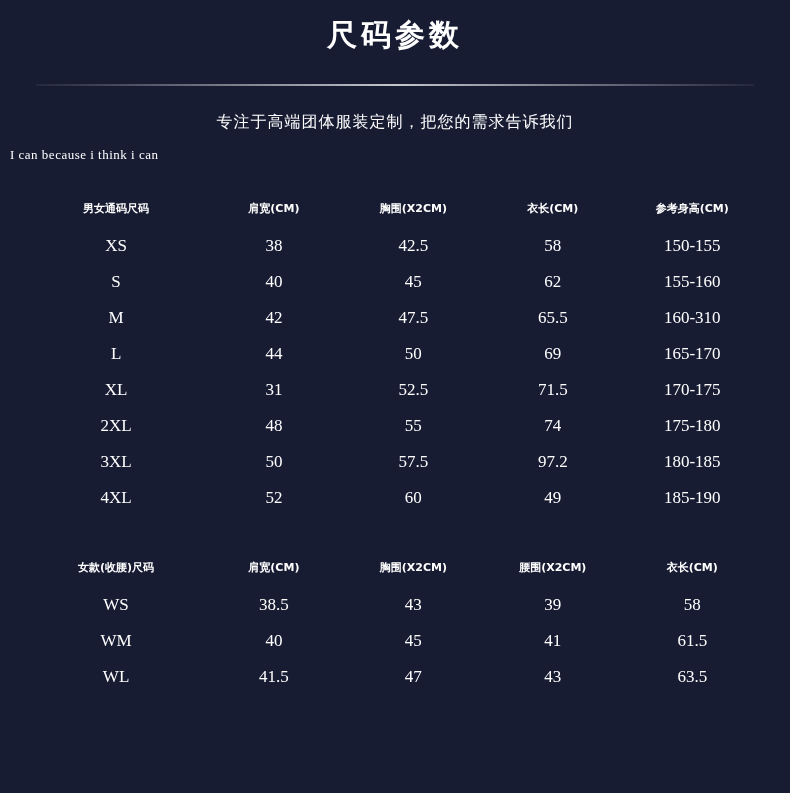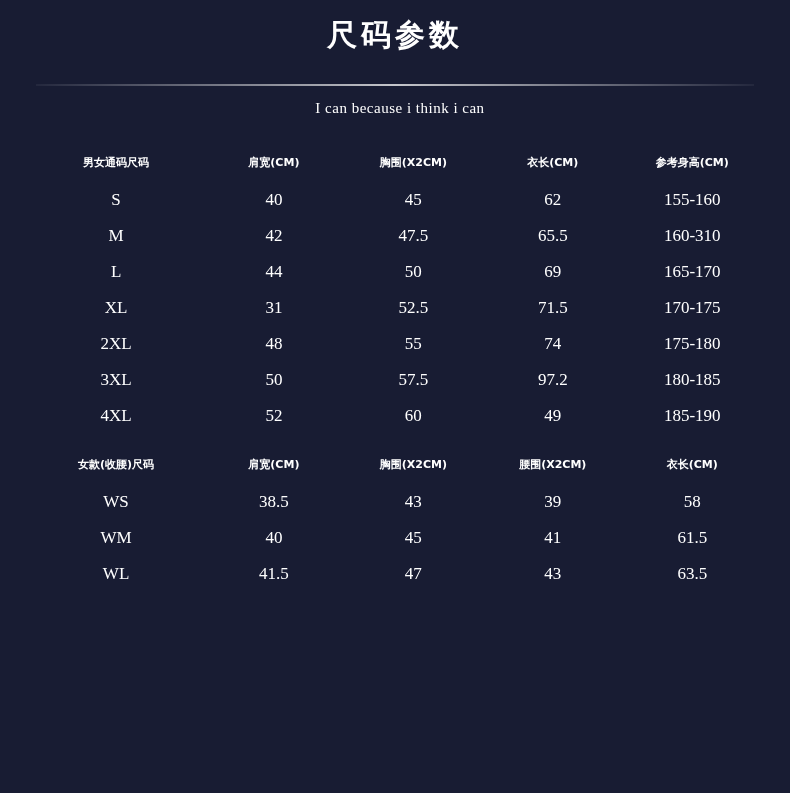--- a/index.html
+++ b/index.html
@@ -54,23 +54,22 @@
 
   .slogan-cn {
     text-align: center;
     font-family: "DejaVu Sans", sans-serif;
     font-size: 16px;
     letter-spacing: 1px;
     margin-top: 26px;
     color: #ffffff;
   }
   .slogan-en {
-    text-align: center;
-    font-family: "Liberation Serif", serif;
-    font-size: 15px;
+    font-family: "Liberation Serif", serif;
+    font-size: 13px;
     letter-spacing: 0.5px;
     margin-top: 14px;
     color: #ffffff;
     padding-left: 10px;
   }
 
   
   .table-block {
     margin-top: 30px;
     padding: 0 28px;
@@ -104,36 +103,37 @@
   .col-first {
     width: 24%;
   }
   .col-rest {
     width: 19%;
   }
   .col-rest4 {
     width: 19%;
   }
   .second-block {
-    margin-top: 15px;
+    margin-top: 36px;
   }
 </style>
 </head>
 <body>
 
 <div class="page">
 
   <div class="header">
     <div class="title-cn">尺码参数</div>
   </div>
 
   <div class="divider-wrap">
     <div class="divider"></div>
   </div>
 
+  <div class="slogan-cn">专注于高端团体服装定制，把您的需求告诉我们</div>
   <div class="slogan-en">I can because i think i can</div>
 
   <div class="table-block">
     <table class="size-table">
       <colgroup>
         <col class="col-first">
         <col class="col-rest">
         <col class="col-rest">
         <col class="col-rest">
         <col class="col-rest">
@@ -142,20 +142,27 @@
         <tr>
           <th class="hdr-label-blue">男女通码尺码</th>
           <th>肩宽(CM)</th>
           <th>胸围(X2CM)</th>
           <th>衣长(CM)</th>
           <th>参考身高(CM)</th>
         </tr>
       </thead>
       <tbody>
         <tr>
+          <td>XS</td>
+          <td>38</td>
+          <td>42.5</td>
+          <td>58</td>
+          <td>150-155</td>
+        </tr>
+        <tr>
           <td>S</td>
           <td>40</td>
           <td>45</td>
           <td>62</td>
           <td>155-160</td>
         </tr>
         <tr>
           <td>M</td>
           <td>42</td>
           <td>47.5</td>

